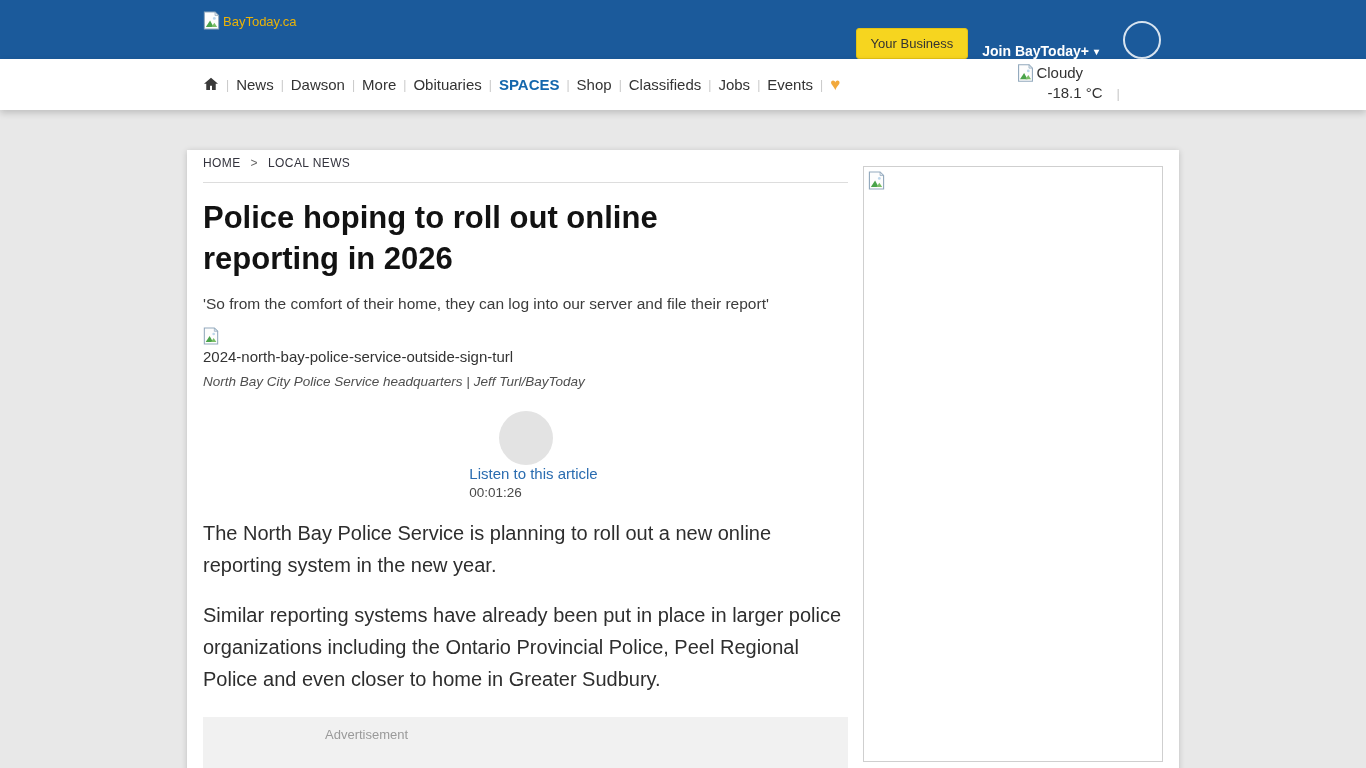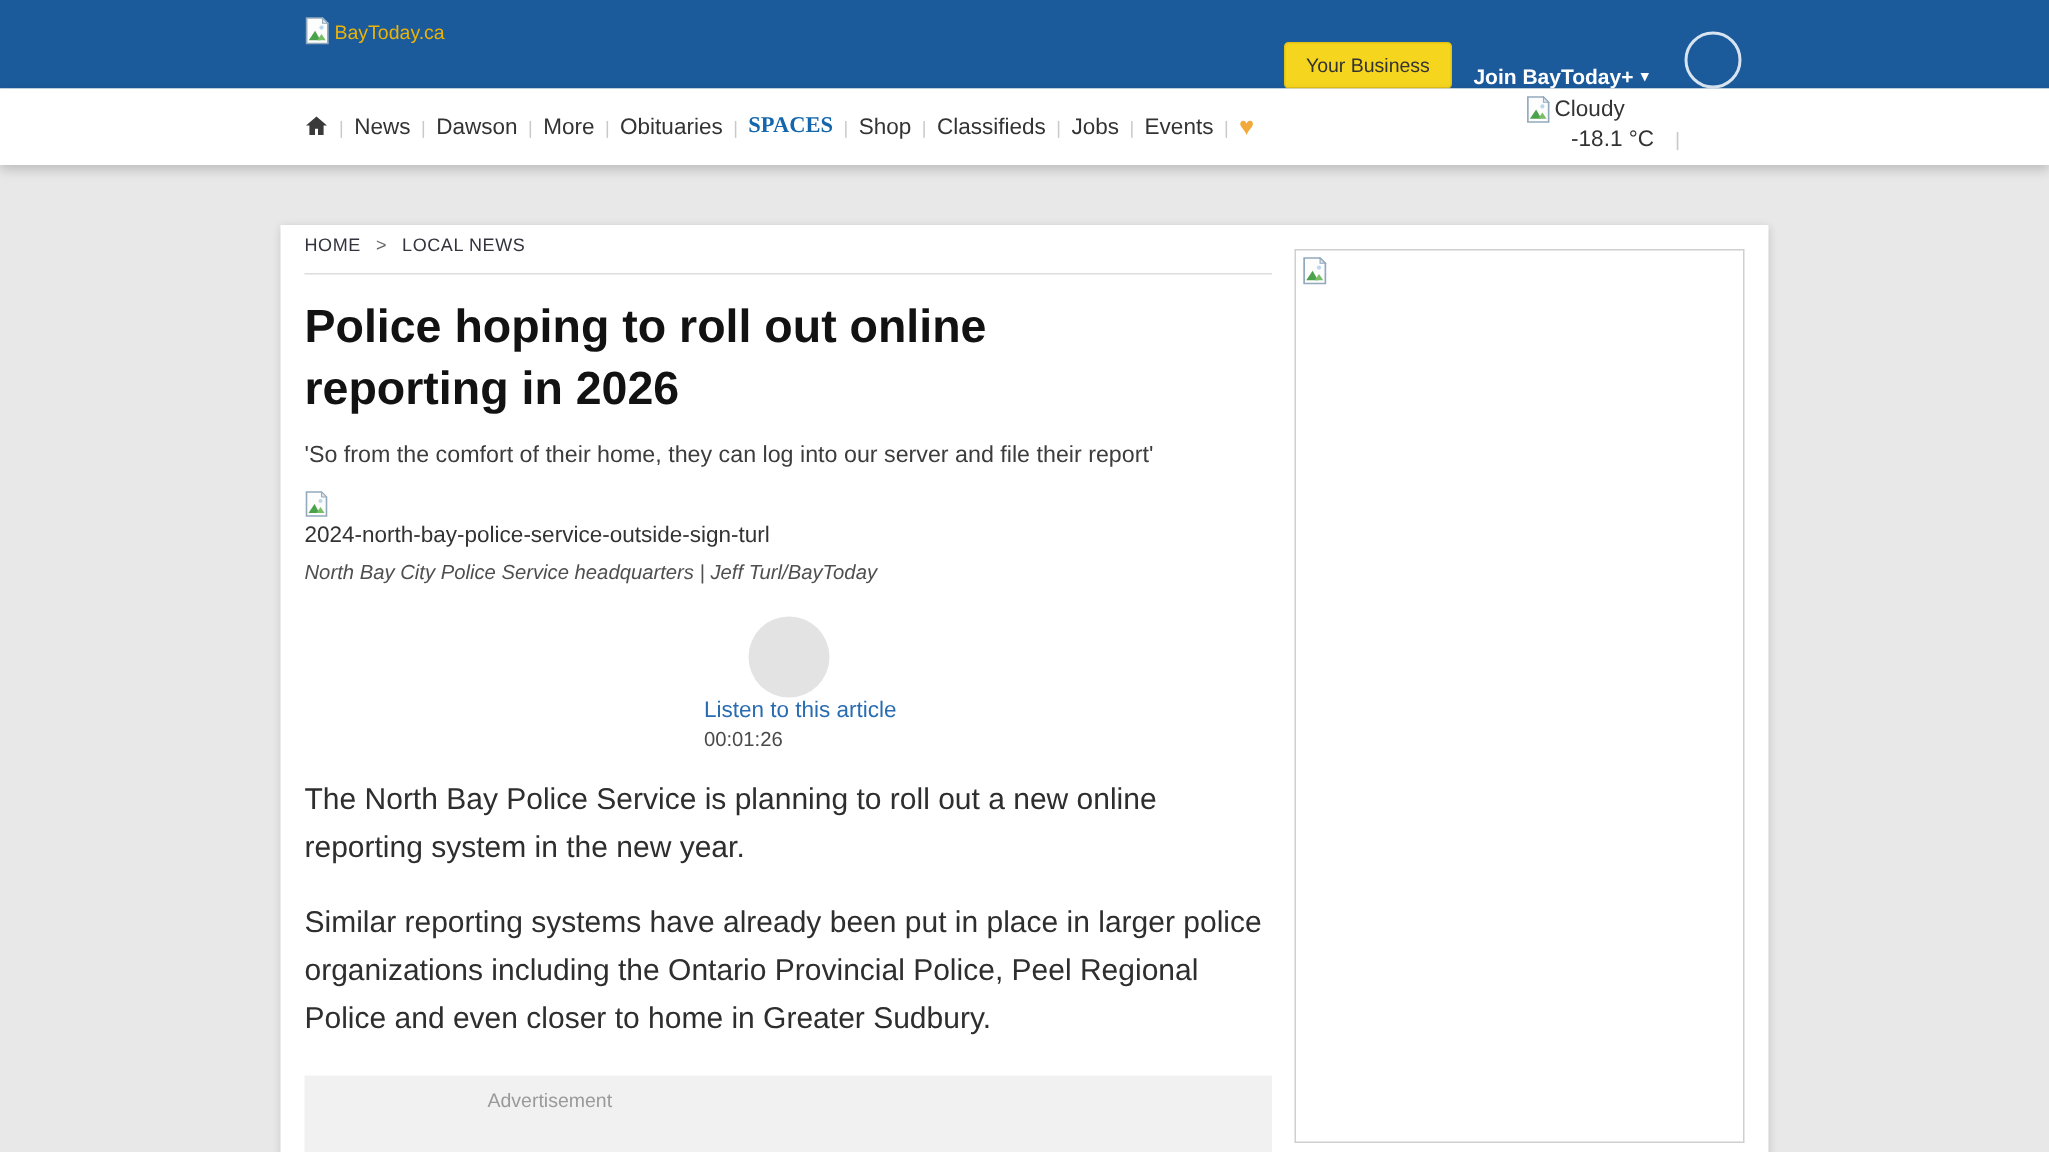--- a/index.html
+++ b/index.html
@@ -14,21 +14,21 @@
   .btn-yellow { background:#f6d51f; border:1px solid #e3c214; border-radius:3px;
     color:#333; font-size:13px; padding:7px 14px; cursor:pointer; font-family:inherit; }
   .join { color:#fff; font-size:14px; font-weight:bold; cursor:pointer; display:flex; align-items:center; gap:5px; }
   .join .caret { font-size:10px; }
   .avatar-ring { width:38px; height:38px; border:2px solid #d8e4f0; border-radius:50%; margin-left:10px; cursor:pointer; }
 
   
   .navbar { position:relative; height:51px; background:#fff; box-shadow:0 3px 7px rgba(0,0,0,.18); z-index:5; }
   .nav-inner { position:absolute; left:203px; top:0; height:51px; display:flex; align-items:center; }
   .nav-item { font-size:15px; color:#333; cursor:pointer; white-space:nowrap; }
-  .nav-item.active { color:#1467ad; font-weight:bold;font-family:Liberation Serif, serif; }
+  .nav-item.active { color:#1467ad; font-weight:bold; }
   .nav-sep { color:#c9c9c9; font-size:12px; padding:0 7px; }
   .heart { font-size:17px; color:#f2a93b; cursor:pointer; }
   .weather { position:absolute; right:246px; top:5px; cursor:pointer; }
   .weather-top { display:flex; align-items:flex-start; gap:2px; }
   .weather-alt { font-size:15px; color:#333; }
   .weather-temp { font-size:15px; color:#333; margin:2px 0 0 30px; display:inline-block; }
   .weather-sep { color:#c9c9c9; font-size:13px; margin-left:14px; }
 
   
   .page { height:658px; }

